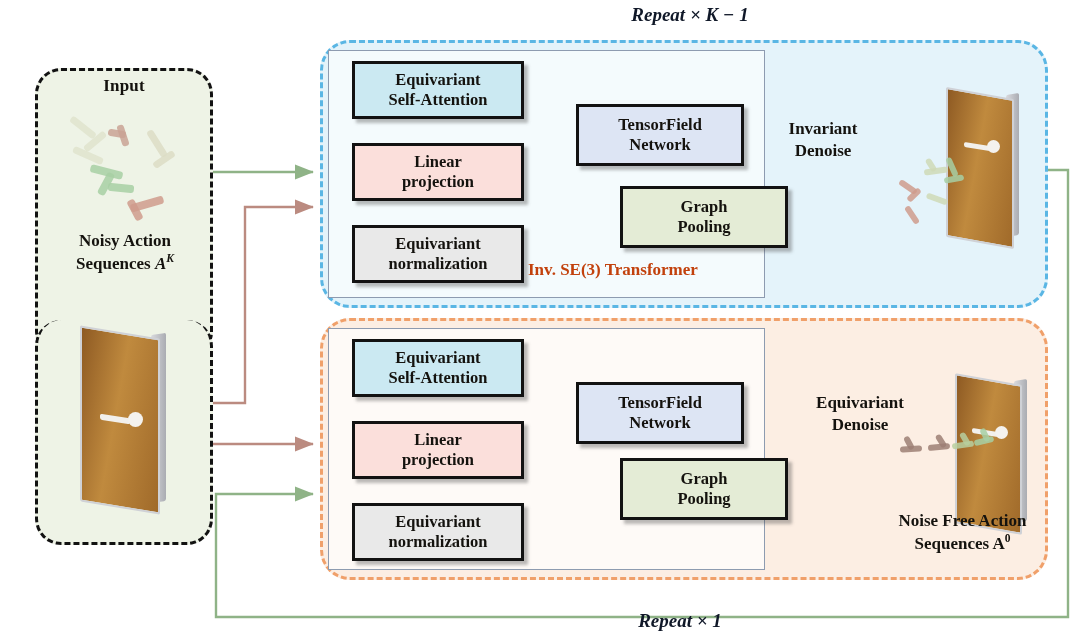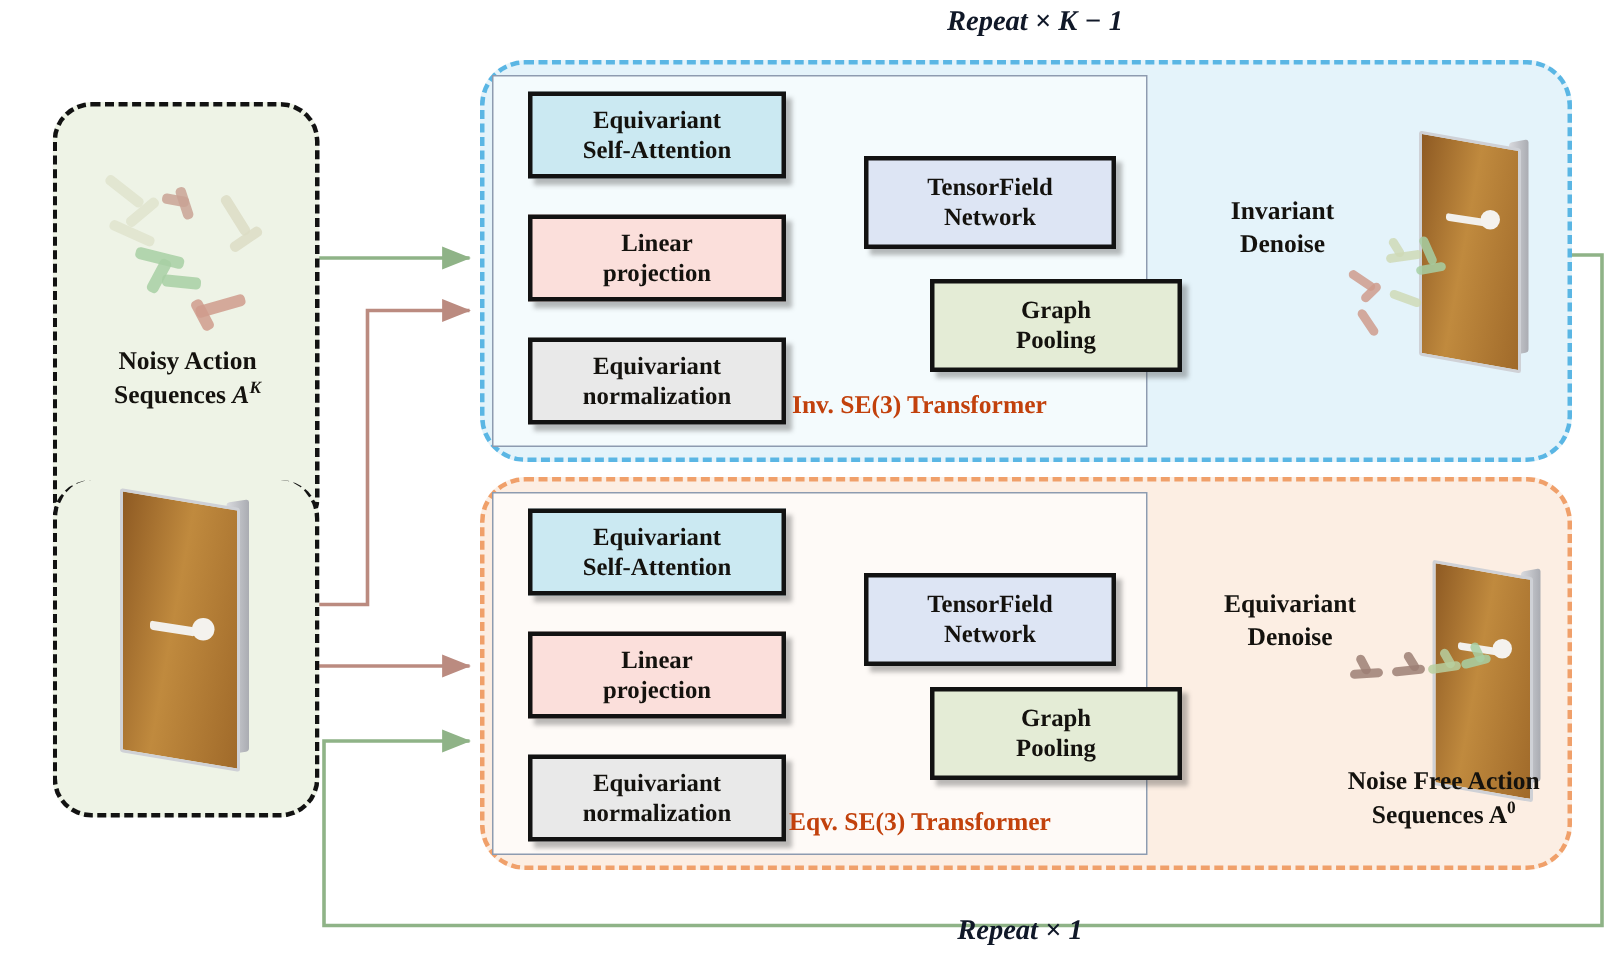--- a/index.html
+++ b/index.html
@@ -146,20 +146,21 @@
       <path d="M776,450 L896,450" stroke="#f3a271" stroke-width="3" fill="none" marker-end="url(#ah-orange)"></path>
     </g>
 
     <g>
       <path d="M1046,170 L1068,170 L1068,617 L216,617 L216,494 L313,494" stroke="#8fb387" stroke-width="2.4" fill="none" marker-end="url(#ah-green)"></path>
     </g>
   </svg>
 
   <div class="abs input-box"></div>
 
+  <div class="abs input-title">Input</div>
 
   <div class="abs" style="left:60px;top:118px;width:132px;height:105px;">
     <div class="stroke" style="left:8px;top:6px;width:30px;height:7px;background:#dfe3cc;transform:rotate(38deg);"></div>
     <div class="stroke" style="left:22px;top:20px;width:26px;height:7px;background:#dfe3cc;transform:rotate(-40deg);"></div>
     <div class="stroke" style="left:12px;top:34px;width:32px;height:7px;background:#dfe3cc;transform:rotate(24deg);"></div>
     <div class="stroke" style="left:52px;top:14px;width:22px;height:7px;background:#c9a294;transform:rotate(72deg);"></div>
     <div class="stroke" style="left:48px;top:12px;width:18px;height:7px;background:#c9a294;transform:rotate(10deg);"></div>
     <div class="stroke" style="left:82px;top:22px;width:30px;height:7px;background:#dcdcc4;transform:rotate(58deg);"></div>
     <div class="stroke" style="left:92px;top:38px;width:24px;height:7px;background:#dcdcc4;transform:rotate(-34deg);"></div>
     <div class="stroke" style="left:30px;top:50px;width:33px;height:8px;background:#a7cfa3;transform:rotate(14deg);"></div>
@@ -220,21 +221,21 @@
 
   <div class="abs mod c-pool" style="left:576px;top:186px;width:168px;height:62px;">
     <div>
       <span>Graph</span><br>
       <span>Pooling</span>
     </div>
   </div>
 
   <div class="abs label-tf" style="left:528px;top:260px;">Inv. SE(3) Transformer</div>
 
-  <div class="abs denoise-cap" style="left:785px;top:118px;width:140px;margin-top:12px;">
+  <div class="abs denoise-cap" style="left:753px;top:118px;width:140px;">
     <span>Invariant</span><br>
     <span>Denoise</span>
   </div>
 
   <div class="abs door" style="left:940px;top:92px;width:90px;height:150px;">
     <div class="edge" style="left:66px;top:2px;width:13px;height:142px;transform:skewY(-10deg);border-radius:2px;"></div>
     <div class="slab" style="left:6px;top:1px;width:64px;height:146px;transform:skewY(10deg);border:2px solid #cfd1d6;border-radius:2px;"></div>
     <div class="bar" style="left:24px;top:52px;width:26px;height:5px;transform:skewY(9deg);"></div>
     <div class="knob" style="left:47px;top:48px;width:13px;height:13px;"></div>
   </div>
@@ -282,21 +283,20 @@
     </div>
   </div>
 
   <div class="abs mod c-pool" style="left:576px;top:458px;width:168px;height:62px;">
     <div>
       <span>Graph</span><br>
       <span>Pooling</span>
     </div>
   </div>
 
-  <div class="abs label-tf" style="left:526px;top:538px;">Eqv. SE(3) Transformer</div>
 
   <div class="abs denoise-cap" style="left:780px;top:392px;width:160px;">
     <span>Equivariant</span><br>
     <span>Denoise</span>
   </div>
 
   <div class="abs door" style="left:950px;top:378px;width:88px;height:150px;">
     <div class="edge" style="left:64px;top:2px;width:13px;height:142px;transform:skewY(-10deg);border-radius:2px;"></div>
     <div class="slab" style="left:5px;top:1px;width:63px;height:146px;transform:skewY(10deg);border:2px solid #cfd1d6;border-radius:2px;"></div>
     <div class="bar" style="left:22px;top:52px;width:26px;height:5px;transform:skewY(9deg);"></div>

